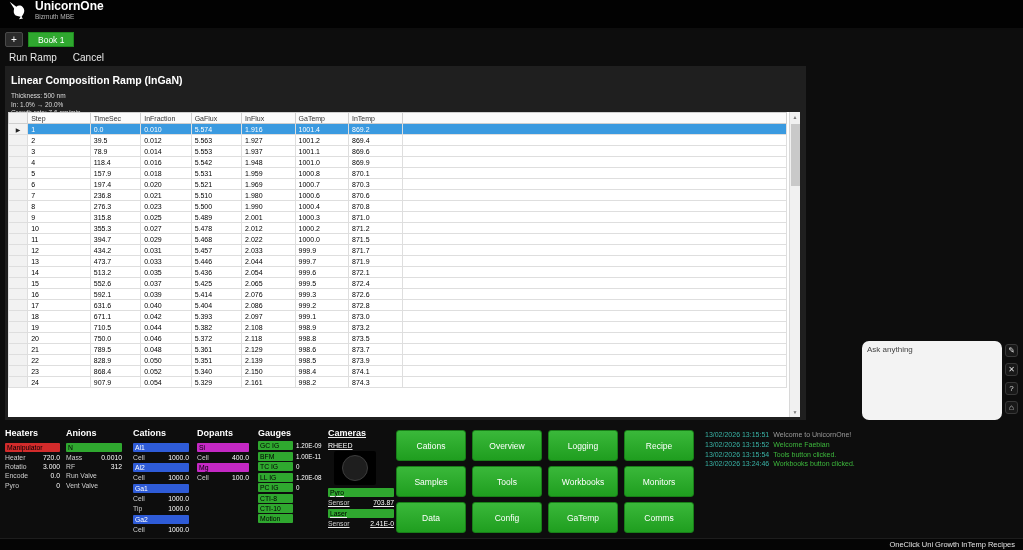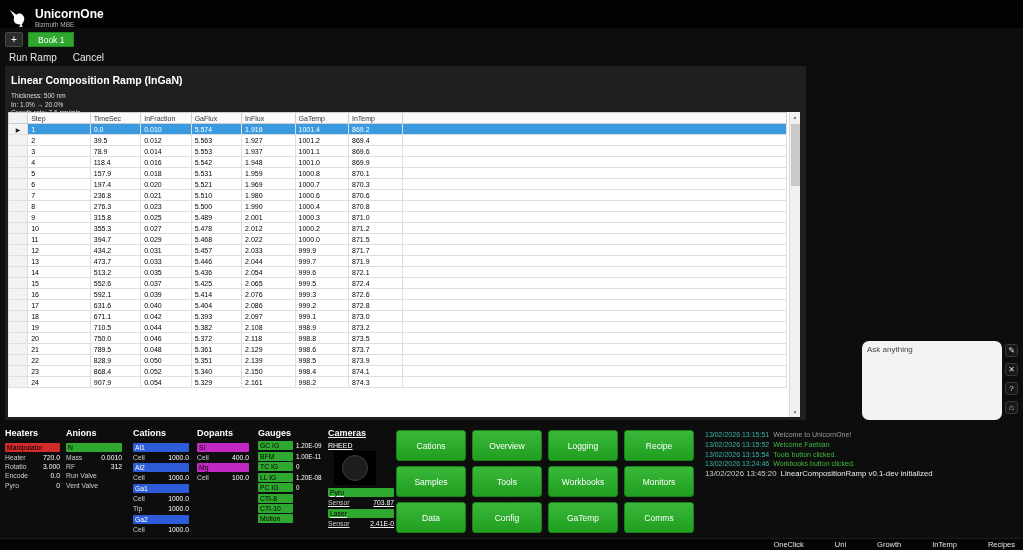--- a/index.html
+++ b/index.html
@@ -1,20 +1,20 @@
 <!DOCTYPE html>
 <html><head>
 <meta charset="utf-8">
 <style>
   *{margin:0;padding:0;box-sizing:border-box;}
   html,body{width:1023px;height:550px;background:#0d0d0d;font-family:"Liberation Sans",sans-serif;overflow:hidden;}
   #app{position:relative;width:1023px;height:550px;background:#0d0d0d;overflow:hidden;color:#eee;}
 
   
-  .titlebar{position:absolute;left:0;top:0;width:100%;height:28px;background:#020202;display:flex;align-items:flex-end;padding-left:8px;gap:7px;}
+  .titlebar{position:absolute;left:0;top:0;width:100%;height:28px;background:#020202;display:flex;align-items:flex-start;padding-left:8px;gap:7px;}
   .logo{width:20px;height:20px;flex:none;}
   .app-title{font-size:12px;font-weight:bold;color:#fff;line-height:12px;}
   .app-subtitle{font-size:6.5px;color:#b5b5b5;margin-top:1px;}
 
   
   .tabbar{position:absolute;left:5px;top:32px;display:flex;gap:5px;}
   .add-tab{width:18px;height:15px;background:#2b2b2b;border:1px solid #4a4a4a;color:#fff;font-size:10px;line-height:11px;border-radius:2px;cursor:pointer;font-family:inherit;}
   .tab{height:15px;padding:0 9px;background:#2fa82f;border:1px solid #1f8a1f;color:#fff;font-size:8.5px;border-radius:0;cursor:pointer;font-family:inherit;}
   .menubar{position:absolute;left:9px;top:52px;display:flex;gap:16px;font-size:10px;color:#e8e8e8;}
   .menu-item{cursor:pointer;}
@@ -591,25 +591,24 @@
       <button class="nav-btn">Config</button>
       <button class="nav-btn">GaTemp</button>
       <button class="nav-btn">Comms</button>
     </div>
 
   <div id="log-panel">
       <div class="log-line info"><span class="time">13/02/2026 13:15:51</span><span class="msg">Welcome to UnicornOne!</span></div>
       <div class="log-line success"><span class="time">13/02/2026 13:15:52</span><span class="msg">Welcome Faebian</span></div>
       <div class="log-line success"><span class="time">13/02/2026 13:15:54</span><span class="msg">Tools button clicked.</span></div>
       <div class="log-line success"><span class="time">13/02/2026 13:24:46</span><span class="msg">Workbooks button clicked.</span></div>
-      <div class="log-line system"><span class="time">13/02/2026 13:45:20</span><span class="msg">LinearCompositionRamp v0.1-dev initialized</span></div>
     </div>
 
   <div class="statusbar">
-    <div style="display:flex;gap:31px;margin-left:42px;" id="statusbar-items">
+    <div style="display:flex;gap:2px;margin-left:42px;" id="statusbar-items">
         <span class="status-link">OneClick</span>
         <span class="status-link">Uni</span>
         <span class="status-link">Growth</span>
         <span class="status-link">InTemp</span>
         <span class="status-link">Recipes</span>
       </div>
   </div>
 
 </div>
 

